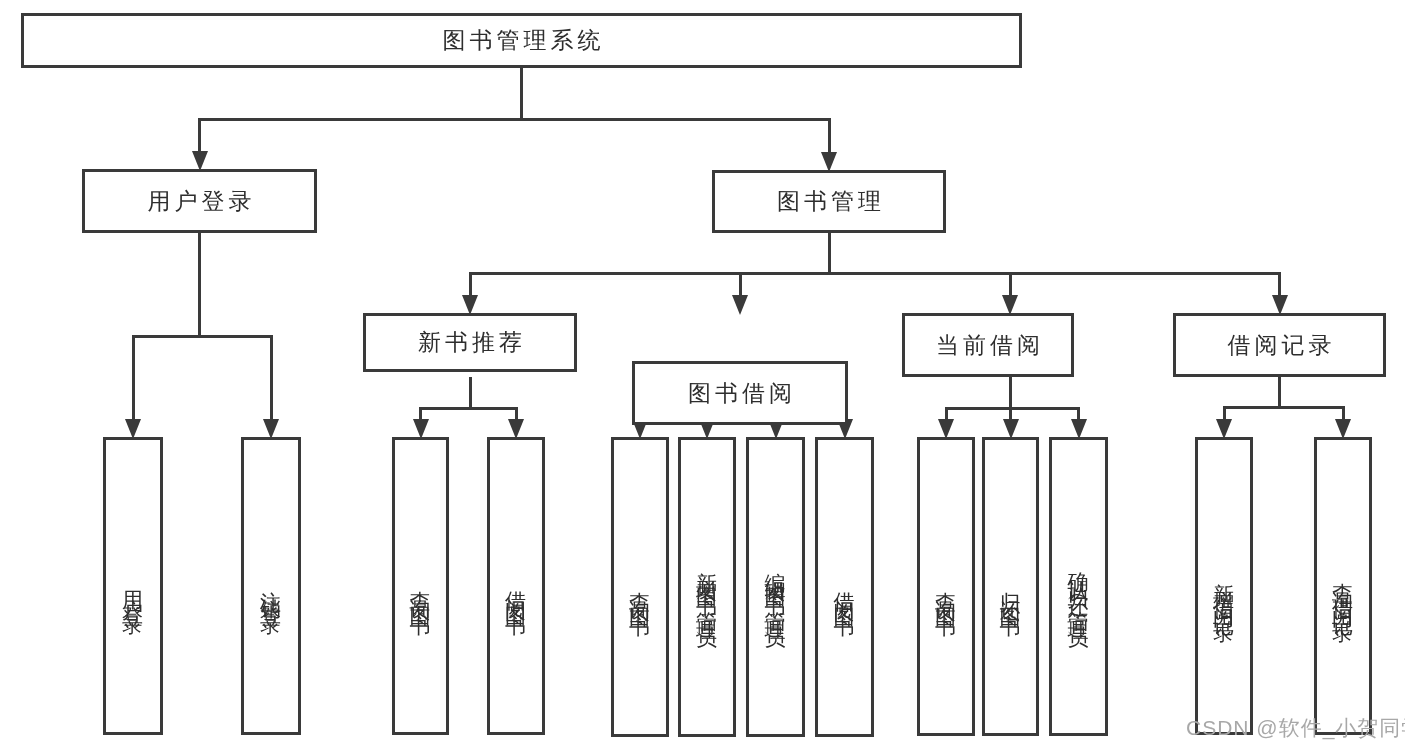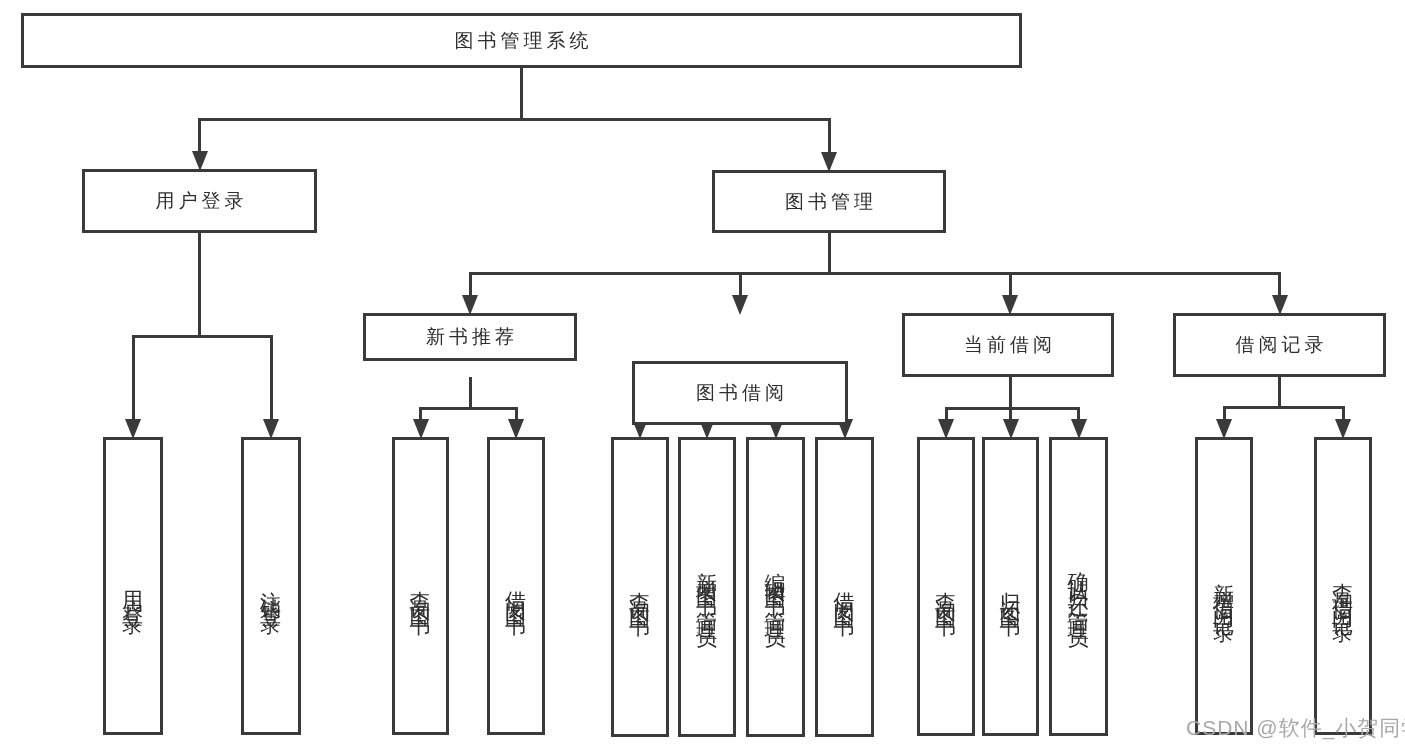--- a/index.html
+++ b/index.html
@@ -16,21 +16,21 @@
     position: absolute;
     box-sizing: border-box;
     background: var(--box-fill, #ffffff);
     border: 3px solid var(--line, #3a3a3a);
     display: flex;
     align-items: center;
     justify-content: center;
     color: var(--text, #2e2e2e);
   }
   .box.h span {
-    font-size: 19px;
+    font-size: 23px;
     letter-spacing: 4px;
     white-space: nowrap;
     transform: translateX(2px); 
     font-family: Liberation Serif, serif;
   }
   .box.v span {
     writing-mode: vertical-rl;
     text-orientation: mixed;
     font-size: 21px;
     letter-spacing: 8px;
@@ -120,27 +120,27 @@
     <div class="arrow" style="left: 1335px; top: 419px;"></div>
     <div class="box h" style="left: 21px; top: 13px; width: 1001px; height: 55px;">
       <span>图书管理系统</span>
     </div>
     <div class="box h" style="left: 82px; top: 169px; width: 235px; height: 64px;">
       <span>用户登录</span>
     </div>
     <div class="box h" style="left: 712px; top: 170px; width: 234px; height: 63px; text-align: right;">
       <span>图书管理</span>
     </div>
-    <div class="box h" style="left: 363px; top: 313px; width: 214px; height: 48px;">
+    <div class="box h" style="left: 363px; top: 313px; width: 214px; height: 59px;">
       <span>新书推荐</span>
     </div>
     <div class="box h" style="left: 632px; top: 313px; width: 216px; height: 64px; margin-top: 48px;">
       <span>图书借阅</span>
     </div>
-    <div class="box h" style="left: 902px; top: 313px; width: 212px; height: 64px;">
+    <div class="box h" style="left: 902px; top: 313px; width: 172px; height: 64px;">
       <span>当前借阅</span>
     </div>
     <div class="box h" style="left: 1173px; top: 313px; width: 213px; height: 64px;">
       <span>借阅记录</span>
     </div>
     <div class="box v" style="left: 103px; top: 437px; width: 60px; height: 298px;">
       <span>用户登录</span>
     </div>
     <div class="box v" style="left: 241px; top: 437px; width: 60px; height: 298px;">
       <span>注销登录</span>

